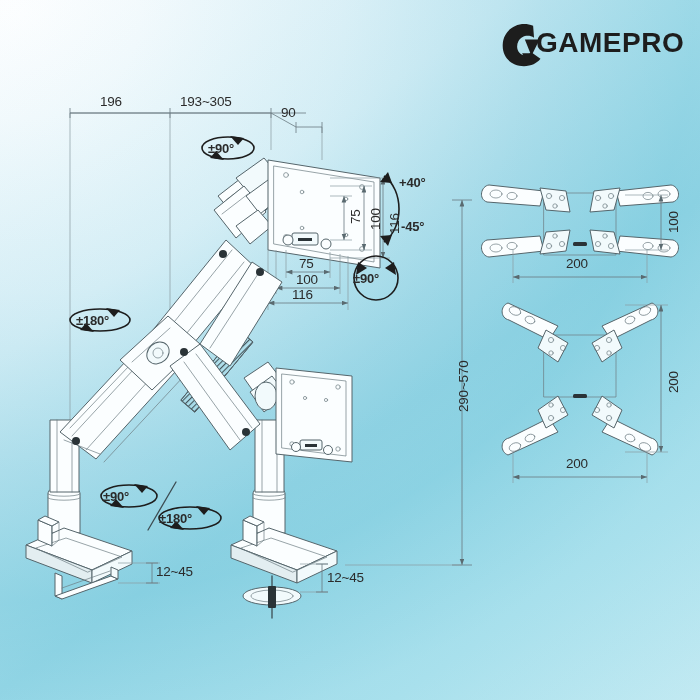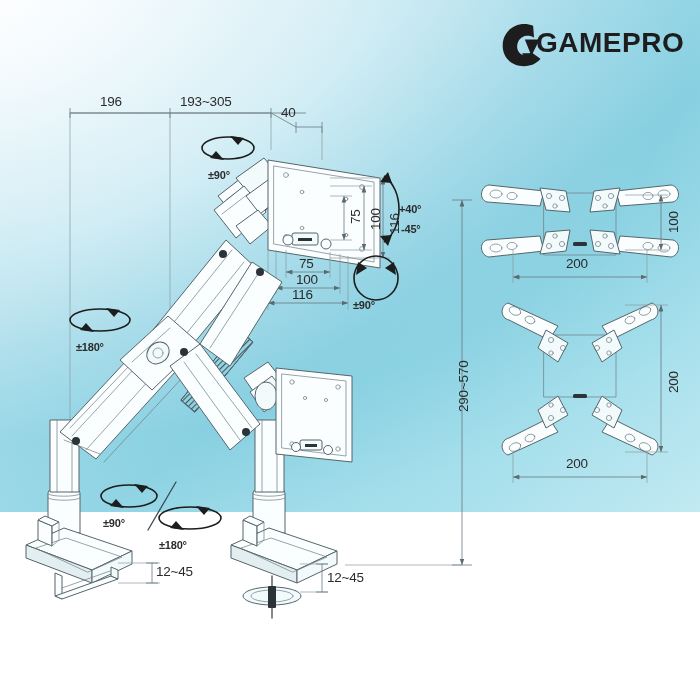--- a/index.html
+++ b/index.html
@@ -3,37 +3,37 @@
 <meta charset="utf-8">
 <title>GamePro Monitor Arm Spec</title>
 <style>
   html,body{margin:0;padding:0;}
   body{
     width:700px;height:700px;overflow:hidden;
     font-family:"Liberation Sans", sans-serif;
     background:#ffffff;
   }
   #sheet{
-    position:relative;width:700px;height:512px;
+    position:relative;width:700px;height:700px;
     background:
       radial-gradient(120% 105% at 3% 2%, #ffffff 0%, #fbfdfe 14%, #eaf6fa 38%, #cdebf3 62%, #bde7f0 80%, #d4f0f6 100%),
       linear-gradient(145deg,#fdfeff 0%,#e6f6fa 30%,#b6e5ef 58%,#caeef5 82%,#e9f8fb 100%);
     background-blend-mode:multiply;
   }
   #sheet svg{position:absolute;left:0;top:0;}
   .lbl{
     position:absolute;
     color:#2b2b2b;
     font-family:"Liberation Sans", sans-serif;
     white-space:nowrap;
     letter-spacing:-0.2px;
   }
   .dim{font-size:13.5px;}
   .dimv{font-size:13.5px;transform-origin:0 0;}
-  .ang{font-size:11px;font-weight:700;margin-top:28px;}
+  .ang{font-size:13px;font-weight:700;}
   .brand{
     position:absolute;
     font-size:28px;font-weight:700;
     letter-spacing:0.5px;
     color:#1d1d1d;
     font-family:"Liberation Sans", sans-serif;
   }
 </style>
 </head>
 <body>
@@ -423,30 +423,30 @@
     <g transform="translate(500,22) scale(0.92)">
       <path d="M36,4 C20,-2 4,8 3,24 C2,38 12,48 26,48 C34,48 40,45 44,40 L34,33 C31,36 28,37 25,36 C19,34 17,27 20,21 C23,15 31,13 37,17 Z" fill="#1d1d1d"></path>
       <path d="M27,19 L43,19 L30,45 L24,34 L33,34 Z" fill="#1d1d1d"></path>
     </g>
   </svg>
 
   <div class="brand" style="left:536px;top:27px;">GAMEPRO</div>
 
   <div class="lbl dim" style="left:88px;top:94px;margin-left:12px;">196</div>
   <div class="lbl dim" style="left:180px;top:94px;">193~305</div>
-  <div class="lbl dim" style="left:281px;top:105px;">40</div>
+  <div class="lbl dim" style="left:281px;top:105px;">90</div>
 
   <div class="lbl ang" style="left:208px;top:141px;">±90°</div>
   <div class="lbl ang" style="left:76px;top:313px;">±180°</div>
   <div class="lbl ang" style="left:353px;top:271px;">±90°</div>
   <div class="lbl ang" style="left:103px;top:489px;">±90°</div>
   <div class="lbl ang" style="left:159px;top:511px;">±180°</div>
 
   <div class="lbl ang" style="left:399px;top:175px;">+40°</div>
-  <div class="lbl ang" style="left:401px;top:195px;">-45°</div>
+  <div class="lbl ang" style="left:401px;top:219px;">-45°</div>
 
   <div class="lbl dimv" style="left:348px;top:224px;transform:rotate(-90deg);">75</div>
   <div class="lbl dimv" style="left:368px;top:230px;transform:rotate(-90deg);">100</div>
   <div class="lbl dimv" style="left:387px;top:234px;transform:rotate(-90deg);">116</div>
 
   <div class="lbl dim" style="left:299px;top:256px;">75</div>
   <div class="lbl dim" style="left:296px;top:272px;">100</div>
   <div class="lbl dim" style="left:292px;top:287px;">116</div>
 
   <div class="lbl dimv" style="left:456px;top:412px;transform:rotate(-90deg);">290~570</div>

